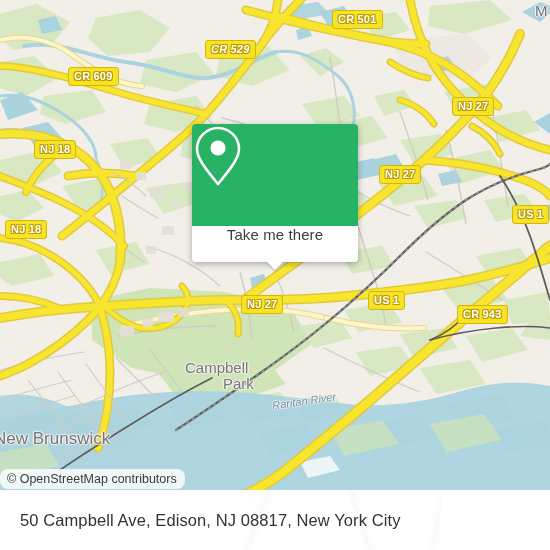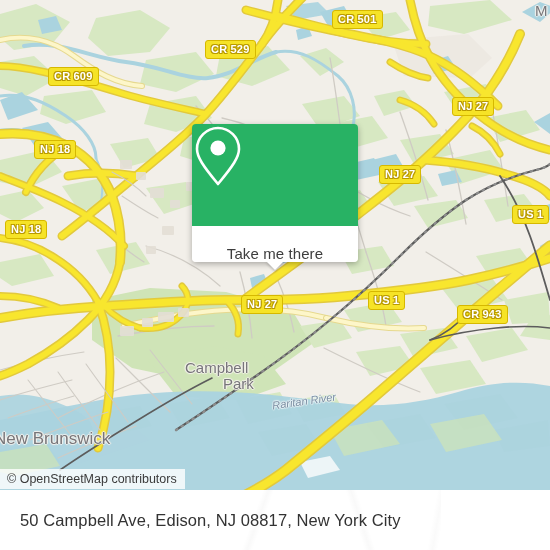--- a/index.html
+++ b/index.html
@@ -90,21 +90,21 @@
     border-radius:4px 4px 0 0;
     display:flex;
     align-items:center;
     justify-content:center;
   }
   #card-bottom {
     background:#ffffff;
     height:36px;
     border-radius:0 0 4px 4px;
     display:flex;
-    align-items:flex-end;
+    align-items:flex-start;
     justify-content:center;
   }
   #card-bottom span {
     color:#3d3d3d;
     font-size:15px;
     letter-spacing:.1px;
   }
   #card-tail {
     position:absolute;
     left:50%;
@@ -123,20 +123,21 @@
     position:absolute;
     left:0; top:469px;
     height:20px;
     padding:2px 8px 2px 7px;
     background:rgba(255,255,255,.80);
     color:#3b3b3b;
     font-size:12.5px;
     line-height:16px;
     z-index:50;
     white-space:nowrap;
+    border-radius:8px;
   }
 
   
   #bottombar {
     position:absolute;
     left:0; top:490px;
     width:441px; height:60px;
     background:#ffffff;
     display:flex;
     align-items:center;
@@ -417,22 +418,22 @@
         <rect x="196" y="212" width="10" height="8" rx="1"></rect>
         <rect x="162" y="226" width="12" height="9" rx="1"></rect>
         <rect x="146" y="246" width="10" height="8" rx="1"></rect>
       </g>
       <path class="minor" stroke-width="1.1" d="M112 172 C124 178 136 186 146 196"></path>
       <path class="minor" stroke-width="1.1" d="M122 196 C134 204 146 212 158 218"></path>
     </svg>
 
     <div id="shields">
         <div class="shield" style="left: 332px; top: 10px;">CR 501</div>
-        <div class="shield" style="left: 205px; top: 40px;">CR 529</div>
-        <div class="shield" style="left: 48px; top: 67px;">CR 609</div>
+        <div class="shield" style="left: 205px; top: 40px; font-style: italic;">CR 529</div>
+        <div class="shield" style="left: 68px; top: 67px;">CR 609</div>
         <div class="shield" style="left: 34px; top: 140px;">NJ 18</div>
         <div class="shield" style="left: 5px; top: 220px;">NJ 18</div>
         <div class="shield" style="left: 452px; top: 97px;">NJ 27</div>
         <div class="shield" style="left: 379px; top: 165px;">NJ 27</div>
         <div class="shield" style="left: 512px; top: 205px;">US 1</div>
         <div class="shield" style="left: 241px; top: 295px;">NJ 27</div>
         <div class="shield" style="left: 368px; top: 291px;">US 1</div>
         <div class="shield" style="left: 457px; top: 305px;">CR 943</div>
       </div>
 

